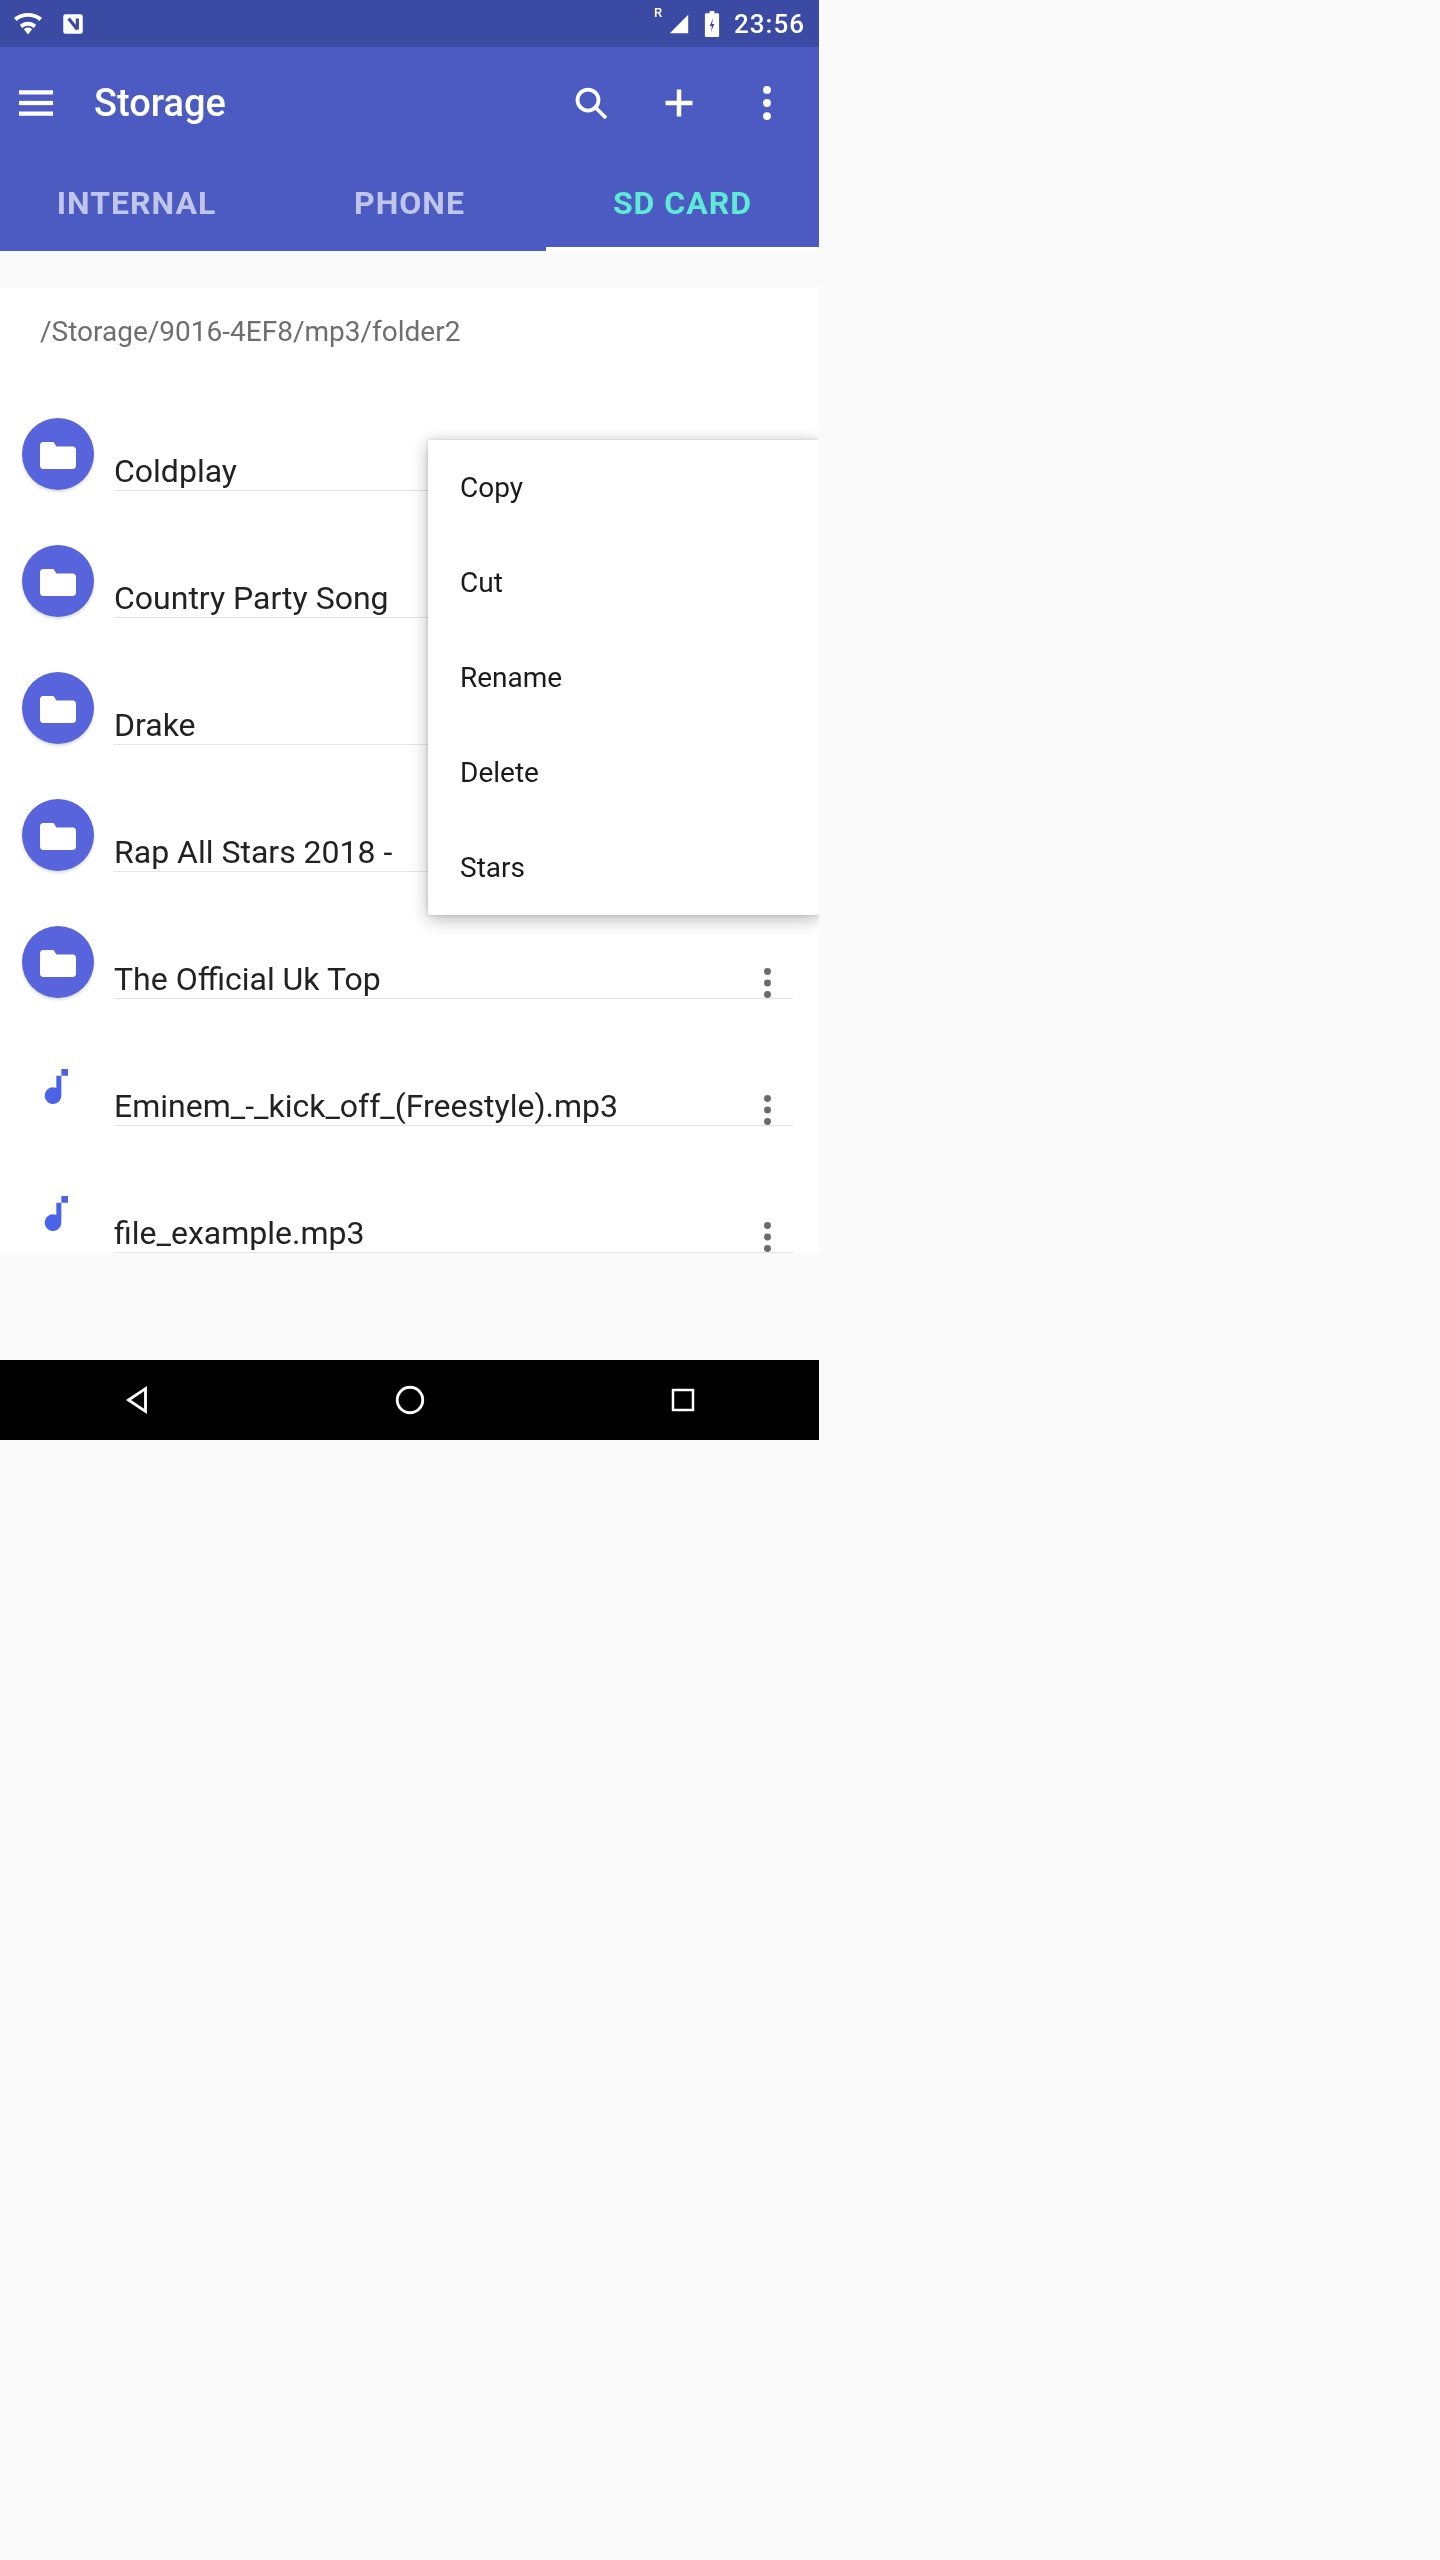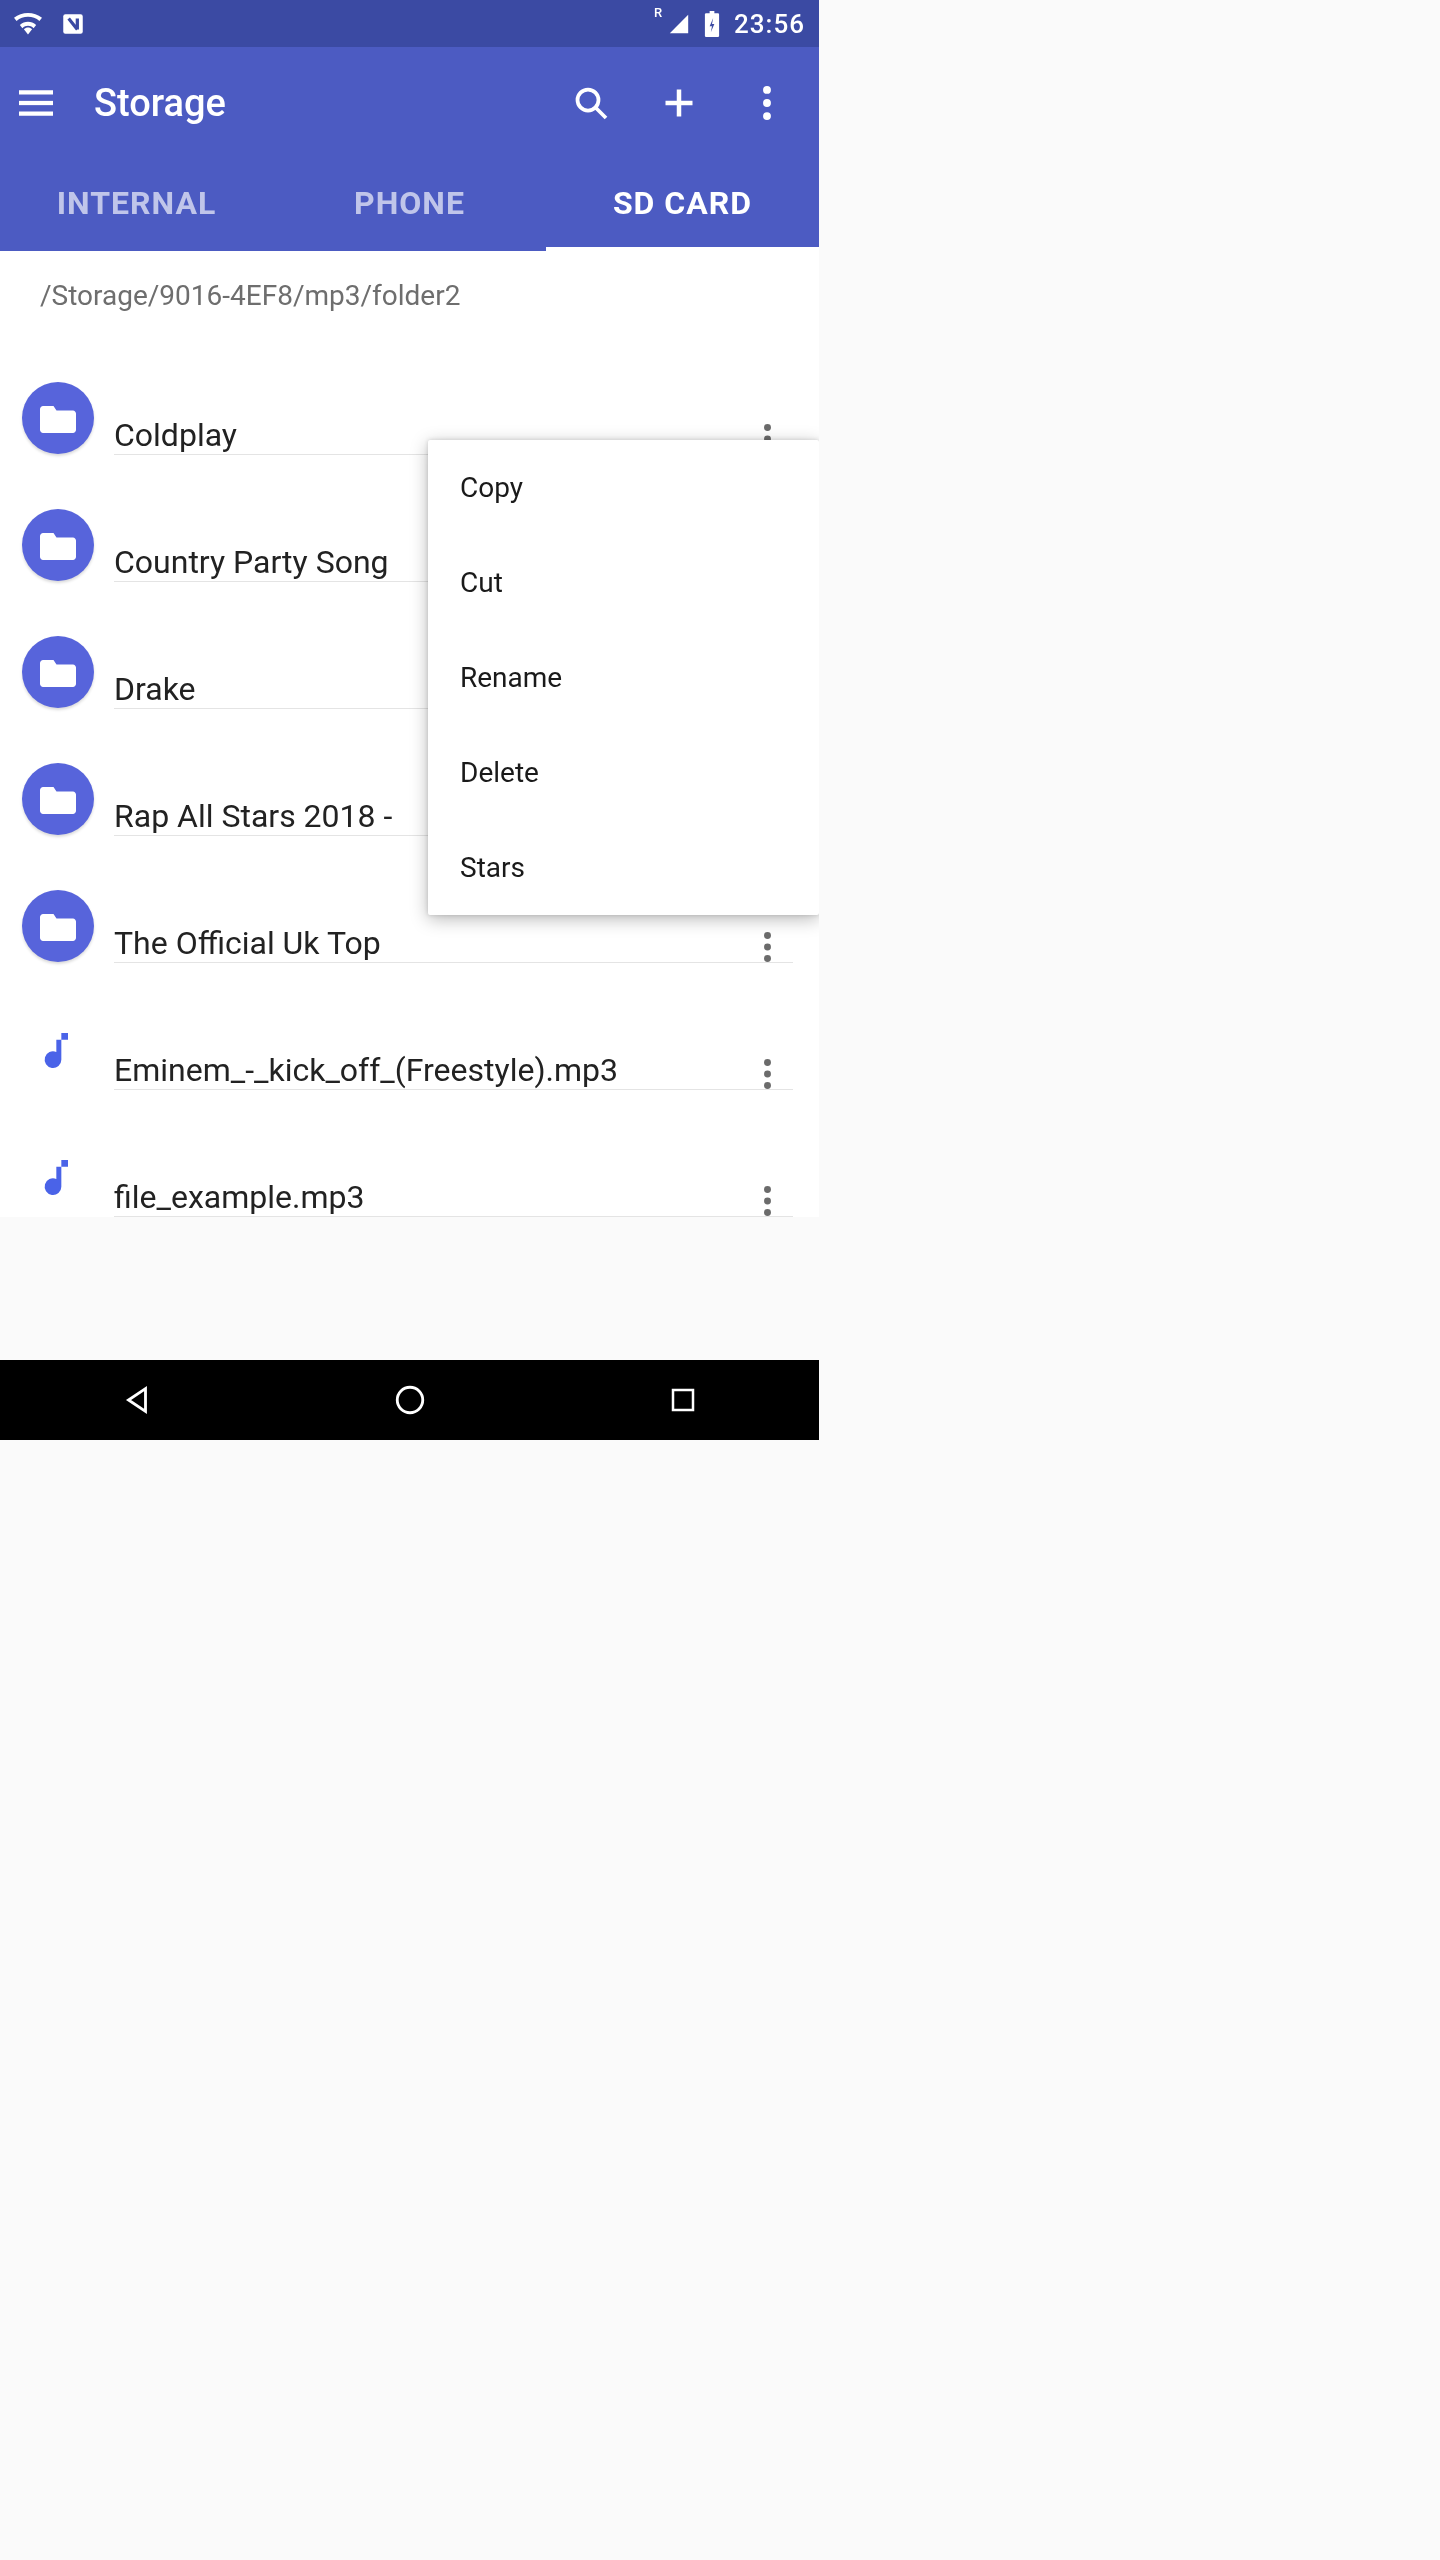--- a/index.html
+++ b/index.html
@@ -45,28 +45,29 @@
     display: flex;
     align-items: center;
     justify-content: center;
     color: rgba(255,255,255,0.65);
     font-size: 32px;
     font-weight: 700;
     letter-spacing: 1px;
     border-bottom: 4px solid transparent;
   }
   .tab.active {
-    color: #ffffff;
+    color: #5eead4;
     border-bottom-color: #fff;
   }
   .path-bar {
     padding: 28px 40px 16px 40px;
     color: #6e6e6e;
     font-size: 28px;
     background: #fff;
+    margin-top: 36px;
   }
   .list { background: #fff; }
   .row {
     display: flex;
     align-items: flex-end;
     height: 126px;
     padding: 0 22px 0 22px;
   }
   .row .iconwrap {
     width: 92px;

